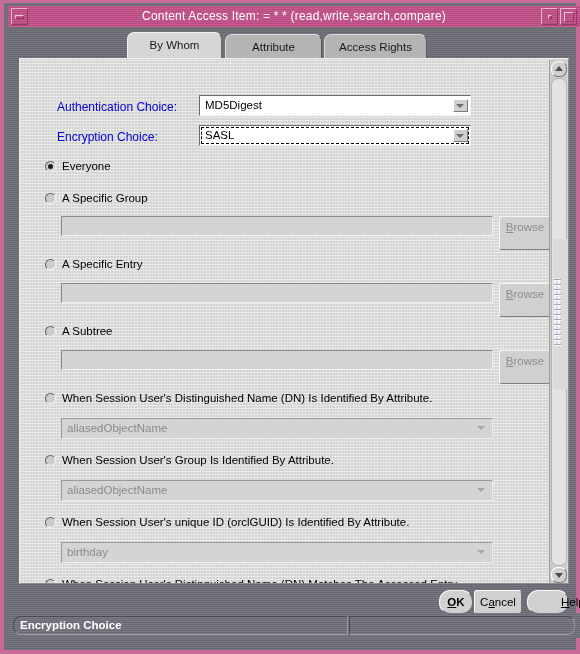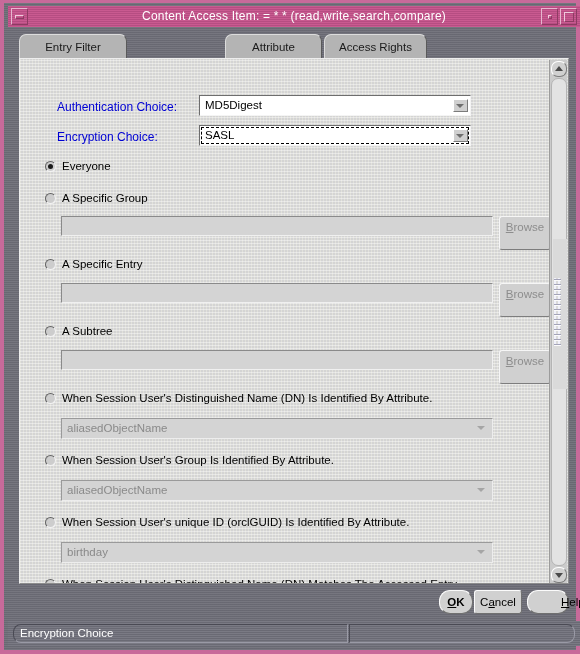--- a/index.html
+++ b/index.html
@@ -398,26 +398,27 @@
     line-height: 22px;
     text-align: center;
   }
   #btn-ok { right: 96px; width: 34px; font-weight: bold; }
   #btn-cancel { right: 47px; width: 48px; border-radius: 3px; }
   #btn-help { right: 0px; width: 42px; padding-left: 33px; }
 
   
   #statusbar {
     position: absolute;
-    left: 4px; bottom: 4px;
+    left: 4px; bottom: 12px;
     width: 572px; height: 25px;
     background:
       repeating-linear-gradient(0deg, #7a7a84 0 1px, #6a6a74 1px 2px);
     box-sizing: border-box;
     z-index: 3;
+    font-weight: bold;
   }
   .status-cell {
     position: absolute;
     top: 3px;
     height: 19px;
     box-sizing: border-box;
     border: 1px solid #52525c;
     border-top-color: #4a4a54;
     border-left-color: #4a4a54;
     border-right-color: #9a9aa6;
@@ -446,22 +447,22 @@
       <span class="tb-shade-glyph"></span>
     </div>
     <div class="tb-btn" id="tb-max">
       <span class="tb-max-glyph"></span>
     </div>
   </div>
 
   <div id="dialog-body">
 
     <div id="tabstrip">
-      <div class="tab" style="left:0px;width:108px;">
-        <span>Entry Filter</span>
+      <div class="tab selected" style="left:108px;width:95px;top:-2px;">
+        <span>By Whom</span>
       </div>
       <div class="tab" style="left:206px;width:97px;">
         <span>Attribute</span>
       </div>
       <div class="tab" style="left:305px;width:103px;">
         <span>Access Rights</span>
       </div>
     </div>
 
     <div id="panel">

